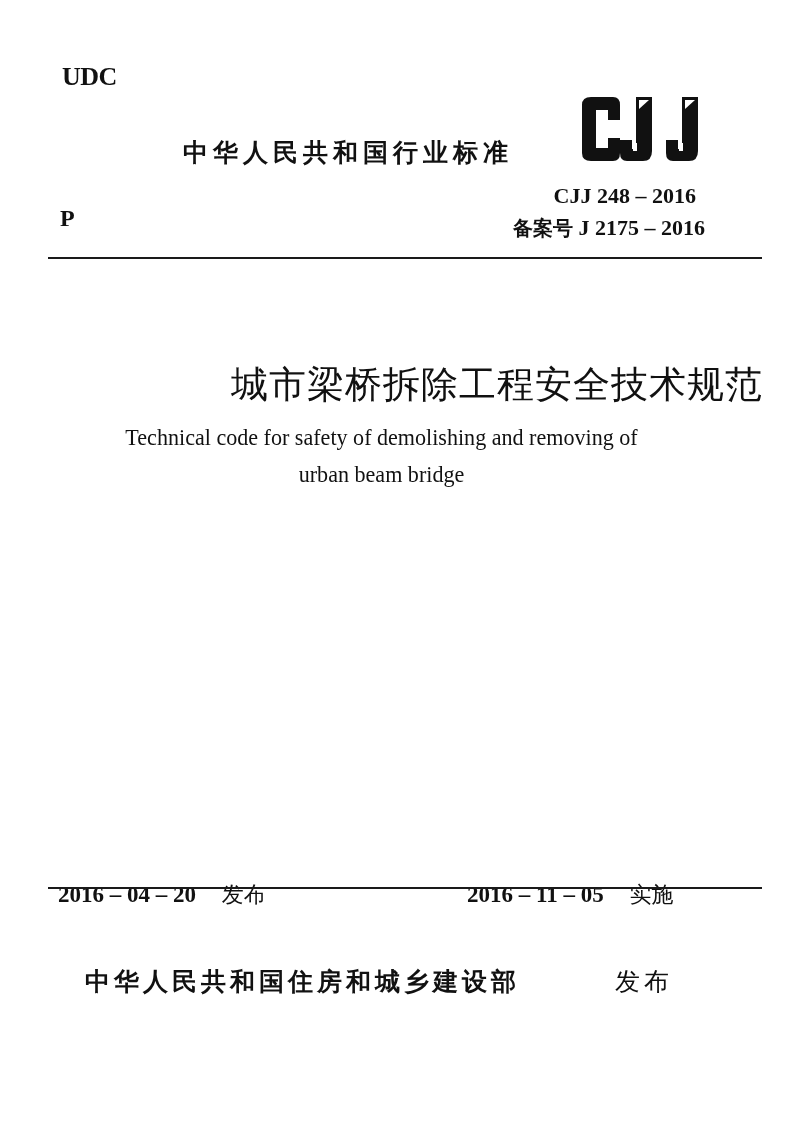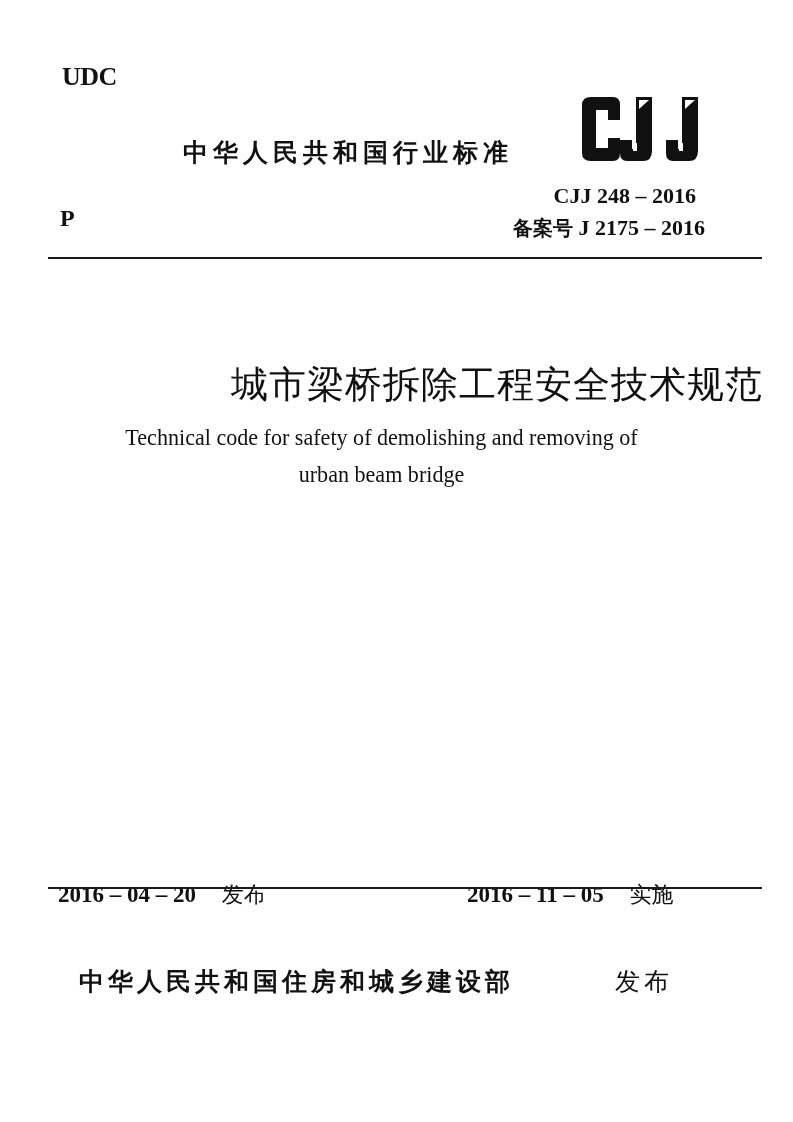--- a/index.html
+++ b/index.html
@@ -21,21 +21,21 @@
     .rule.top { top: 257px; }
     .rule.bottom { top: 887px; }
     .title-cn { left: 0; width: 763px; text-align: right; top: 360px; font-size: 37px; letter-spacing: 1px;
       font-family: Liberation Mono, monospace; font-weight: normal; }
     .title-en1 { left: 0; width: 763px; text-align: center; top: 424px; font-size: 24px; transform: scaleX(0.92); }
     .title-en2 { left: 0; width: 763px; text-align: center; top: 461px; font-size: 24px; transform: scaleX(0.92); }
     .date { top: 836px; font-size: 23px; font-weight: bold; margin-top: 44px; }
     .date .cn { font-family: "DejaVu Sans", sans-serif; font-weight: normal; font-size: 22px; margin-left: 20px; }
     .date-issue { left: 58px; }
     .date-impl { left: 467px; }
-    .issuer { left: 79px; top: 965px; font-size: 25px; letter-spacing: 4px; font-weight: bold;
+    .issuer { left: 85px; top: 965px; font-size: 25px; letter-spacing: 4px; font-weight: bold;
       font-family: "DejaVu Sans", sans-serif; }
     .issuer-action { left: 615px; top: 965px; font-size: 25px; letter-spacing: 4px;
       font-family: "DejaVu Sans", sans-serif; }
   </style>
 </head>
 <body>
 
 <div class="abs udc">UDC</div>
 
 <div class="abs industry">中华人民共和国行业标准</div>

